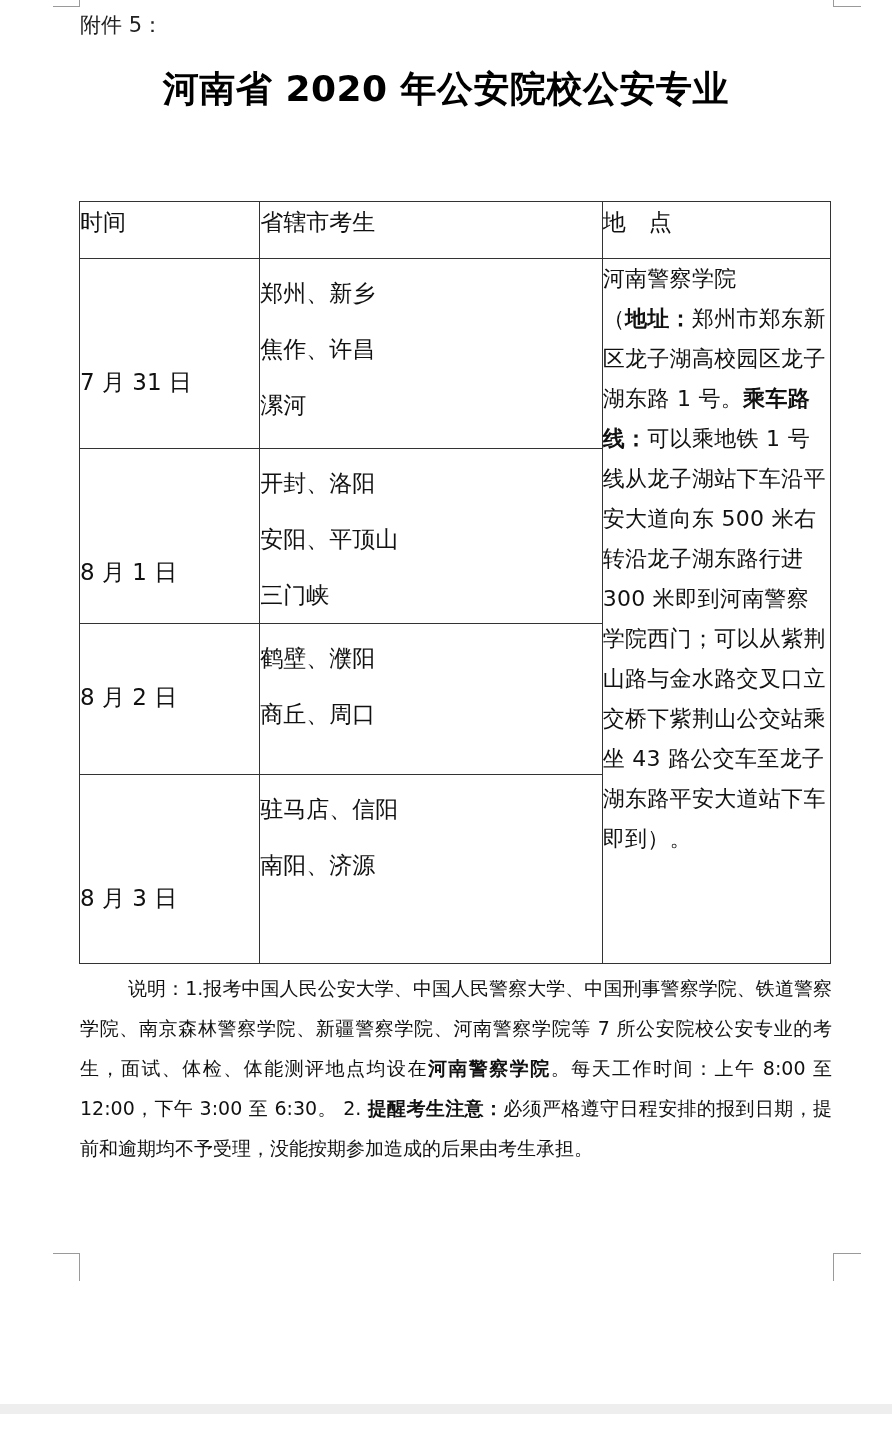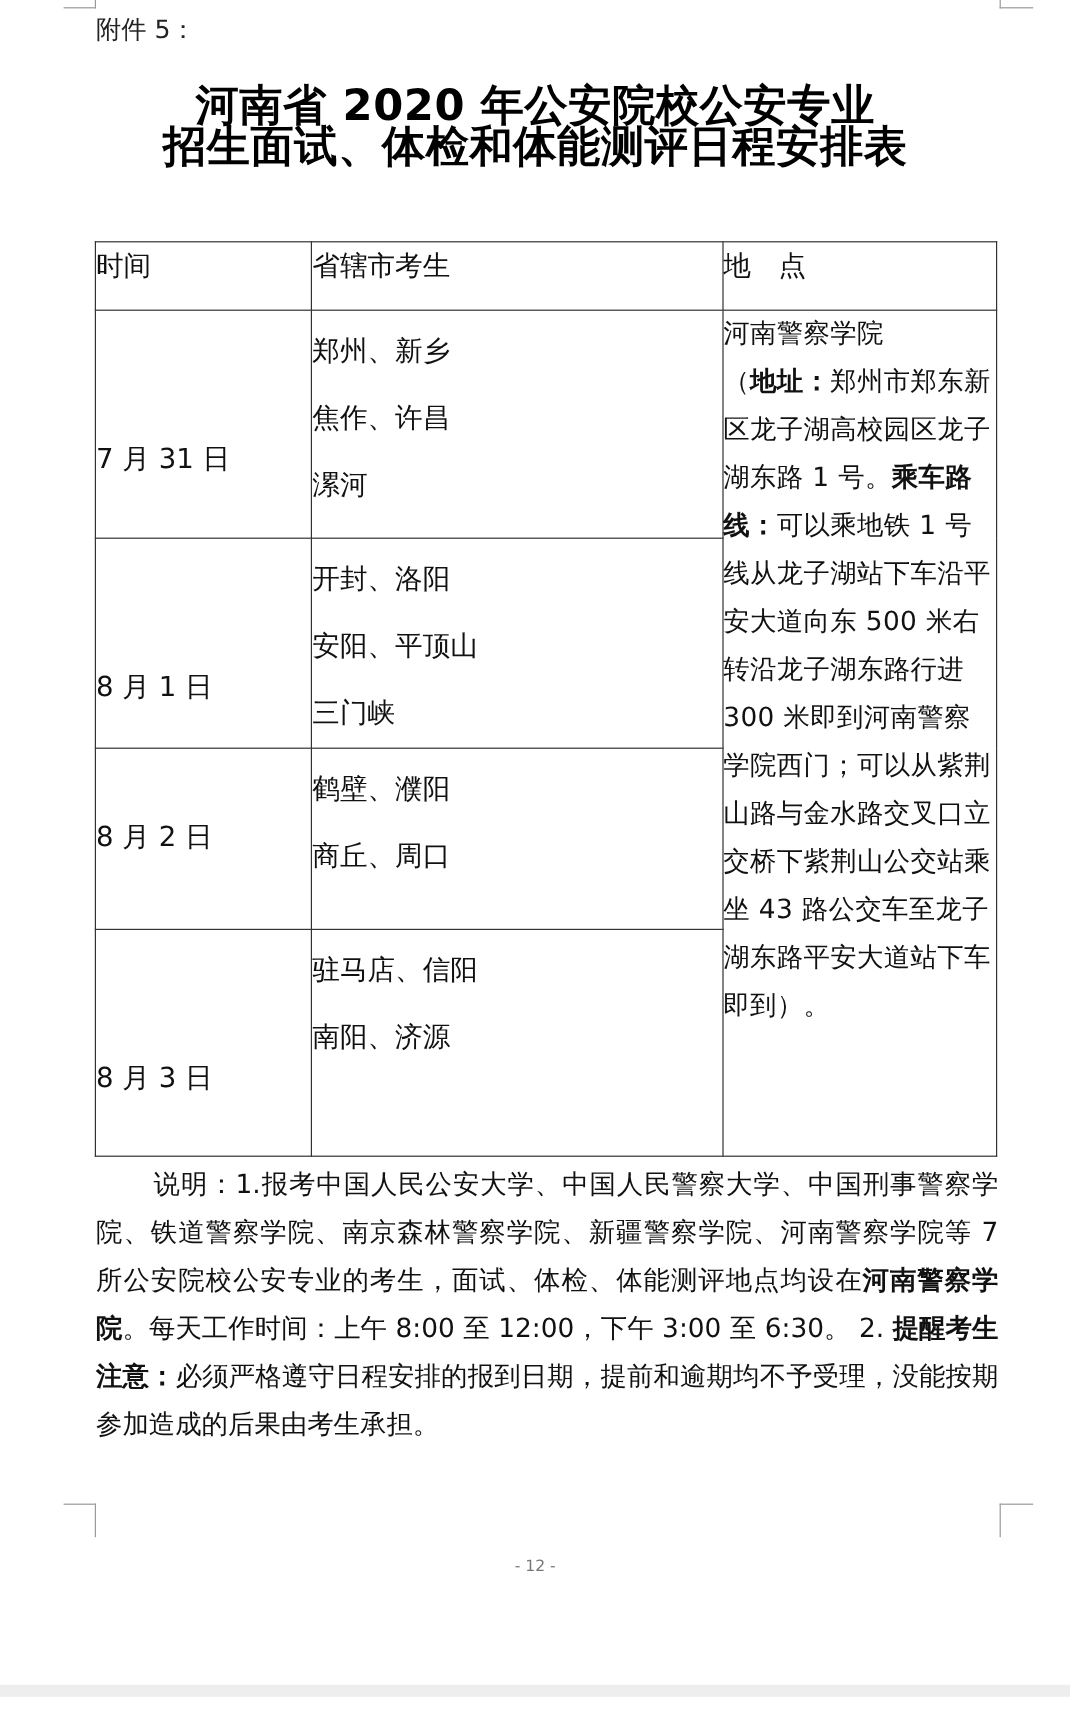--- a/index.html
+++ b/index.html
@@ -37,35 +37,34 @@
   .col-city { width: 342px; }
   .col-loc { width: 228px; }
   .r1 { height: 190px; } .r2 { height: 169px; } .r3 { height: 151px; } .r4 { height: 189px; }
   td.time { text-align: center; vertical-align: top; position: relative; }
   td.time span { position: absolute; left: 0; right: 0; text-align: left; }
   td.cities { text-align: left; }
   .city-line { display: block; line-height: 56px; }
   td.loc { vertical-align: top; padding: 6px 8px 0 10px; line-height: 40px; font-size: 22px; text-align: left; letter-spacing: 0.3px; }
   b { font-weight: bold; }
 
-  .notes { position: absolute; left: 80px; top: 968px; width: 752px; font-size: 22px; line-height: 40px; color: #111; text-align: justify; }
+  .notes { position: absolute; left: 80px; top: 968px; width: 752px; font-size: 19px; line-height: 40px; color: #111; text-align: justify; }
   .notes p { margin: 0; text-indent: 48px; }
 
   .page-num { position: absolute; left: 0; width: 892px; top: 1298px; text-align: center; font-size: 13px; color: #777; }
 </style>
 </head>
 <body>
 
 <div class="page">
   <div class="corner c-tl"></div>
   <div class="corner c-tr"></div>
 
   <div class="attach">附件 5：</div>
   <div class="title t1">河南省 2020 年公安院校公安专业</div>
-  <div class="title t2">招生面试、体检和体能测评日程安排表</div>
 
   <table class="sched">
     <colgroup>
         <col class="col-time">
         <col class="col-city">
         <col class="col-loc">
       </colgroup>
     <tbody>
         <tr>
       <th>
@@ -128,15 +127,14 @@
   </tbody>
     </table>
 
   <div class="notes">
     <p><span>说明：1.报考中国人民公安大学、中国人民警察大学、中国刑事警察学院、铁道警察学院、南京森林警察学院、新疆警察学院、河南警察学院等 7 所公安院校公安专业的考生，面试、体检、体能测评地点均设在</span><b>河南警察学院</b><span>。每天工作时间：上午 8:00 至 12:00，下午 3:00 至 6:30。 2. </span><b>提醒考生注意：</b><span>必须严格遵守日程安排的报到日期，提前和逾期均不予受理，没能按期参加造成的后果由考生承担。</span></p>
   </div>
 
   <div class="corner c-bl"></div>
   <div class="corner c-br"></div>
 
-  <div class="page-num">- 12 -</div>
 </div>
 <div class="bottom-bar"></div>
 
 </body></html>

